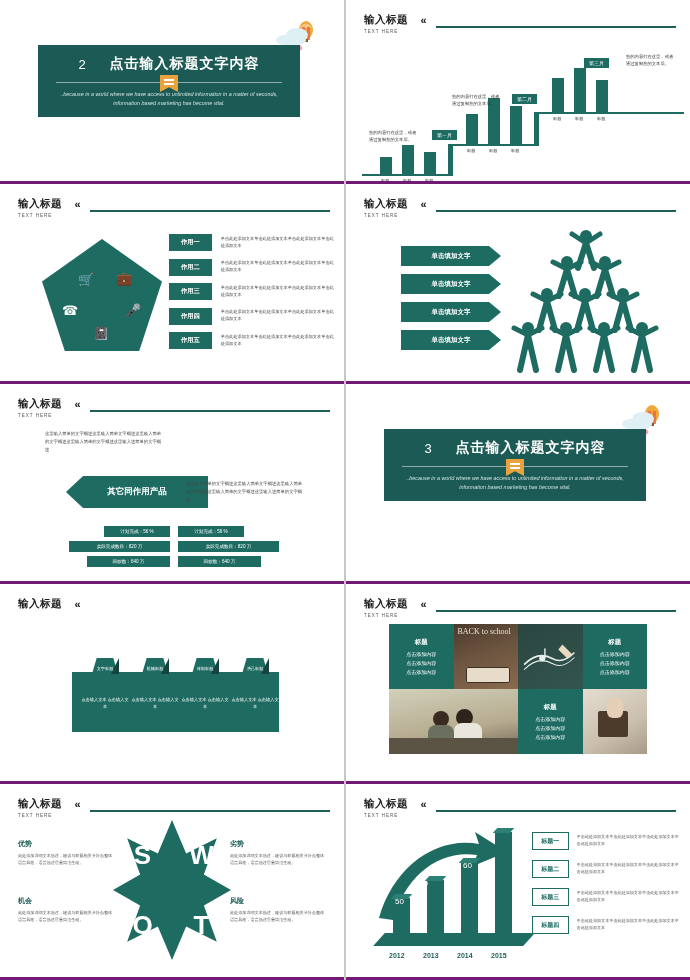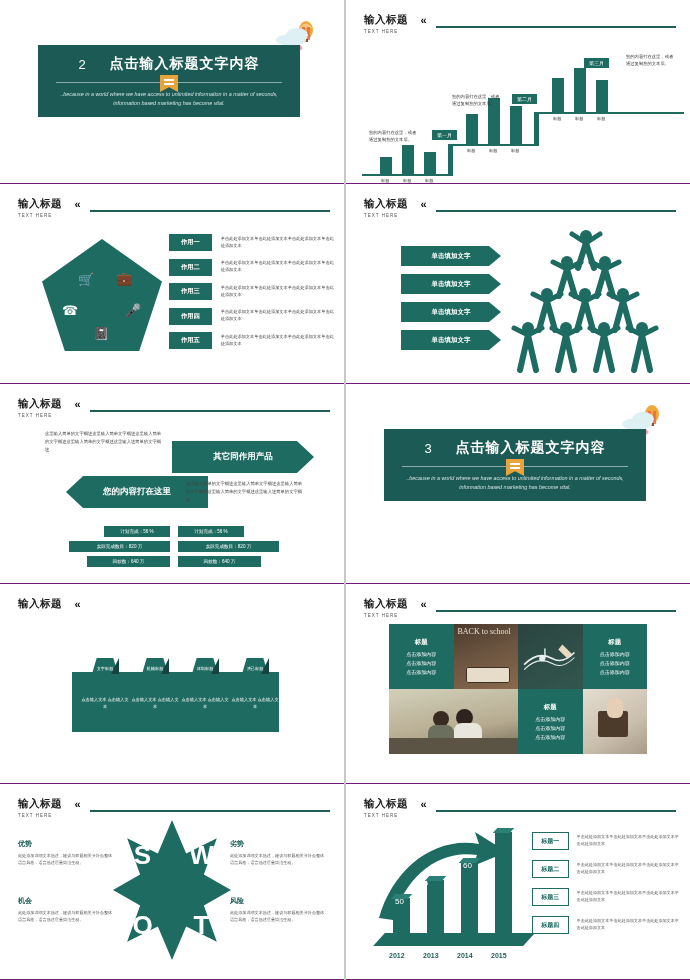--- a/index.html
+++ b/index.html
@@ -1,19 +1,19 @@
 <!DOCTYPE html>
 <html><head>
 <meta charset="utf-8">
 <style>
   * { box-sizing: border-box; margin:0; padding:0; }
   html,body { width:690px; height:980px; background:#d9d9d9; font-family:"Liberation Sans", sans-serif; }
   .grid { display:grid; grid-template-columns:344px 344px; grid-template-rows:184px 200px 200px 200px 196px;
           column-gap:2px; row-gap:0px; width:690px; height:980px; background:#c8c8c8; }
-  .slide { background:#ffffff; position:relative; overflow:hidden; border-bottom:1px solid #701a75; }
+  .slide { background:#ffffff; position:relative; overflow:hidden; border-bottom:3px solid #701a75; }
 
   
   .hdr { position:absolute; left:18px; top:10px; right:14px; }
   .hdr .zh { font-size:10.5px; font-weight:bold; color:#1a1a1a; letter-spacing:.5px; display:inline-block; vertical-align:middle; }
   .hdr .chev { display:inline-block; font-size:11px; font-weight:bold; color:#111; margin-left:8px; vertical-align:middle; }
   .hdr .en { font-size:4.5px; color:#555; letter-spacing:1px; margin-top:1px; }
   .hdr .rule { position:absolute; left:72px; right:0; top:16px; height:2px; background:#1e5f58; }
 
   
   .tcard { position:absolute; left:38px; top:45px; width:262px; height:72px; background:#1c5b55; }
@@ -296,25 +296,23 @@
 
   <div class="slide">
     <div class="hdr">
       <span class="zh">输入标题</span>
       <span class="chev">«</span>
       <div class="en">TEXT HERE</div>
       <div class="rule"></div>
     </div>
 
     <div class="cmpTxt" style="left:45px; top:46px;">这里输入简单的文字概述这里输入简单文字概述这里输入简单的文字概述这里输入简单的文字概述这里输入述简单的文字概述</div>
-    <div class="cmpArrowR" style="left:172px; top:57px; width:142px; height:32px;
-         clip-path:polygon(0 0,88% 0,100% 50%,88% 100%,0 100%);">其它同作用产品</div>
 
     <div class="cmpArrowR" style="left:66px; top:92px; width:142px; height:32px;
-         clip-path:polygon(12% 0,100% 0,100% 100%,12% 100%,0 50%);">您的内容打在这里</div>
+         clip-path:polygon(12% 0,100% 0,100% 100%,12% 100%,0 50%);">其它同作用产品</div>
     <div class="cmpTxt" style="left:186px; top:96px;">这里输入简单的文字概述这里输入简单文字概述这里输入简单的文字概述这里输入简单的文字概述这里输入述简单的文字概述</div>
 
     <div class="statbar" style="left:104px; top:142px; width:66px;">计划完成：56 %</div>
     <div class="statbar" style="left:69px;  top:157px; width:101px;">实际完成数目：820 万</div>
     <div class="statbar" style="left:87px;  top:172px; width:83px;">回款数：640 万</div>
 
     <div class="statbar" style="left:178px; top:142px; width:66px;">计划完成：56 %</div>
     <div class="statbar" style="left:178px; top:157px; width:101px;">实际完成数目：820 万</div>
     <div class="statbar" style="left:178px; top:172px; width:83px;">回款数：640 万</div>
   </div>

